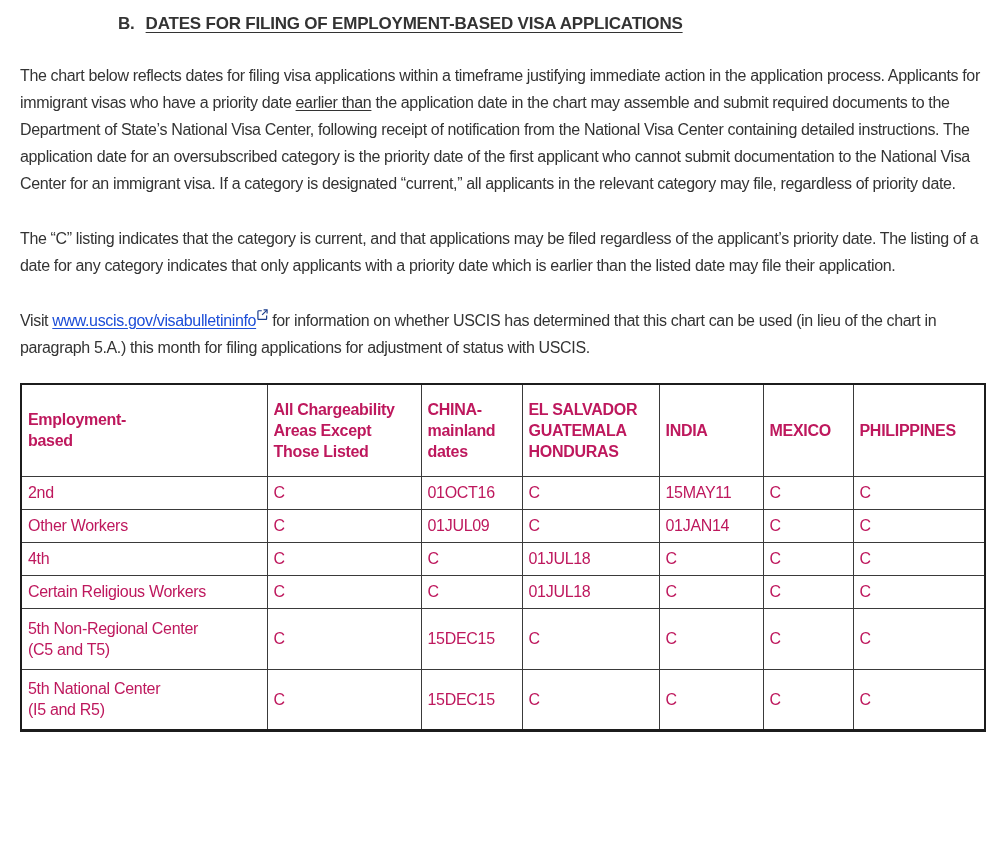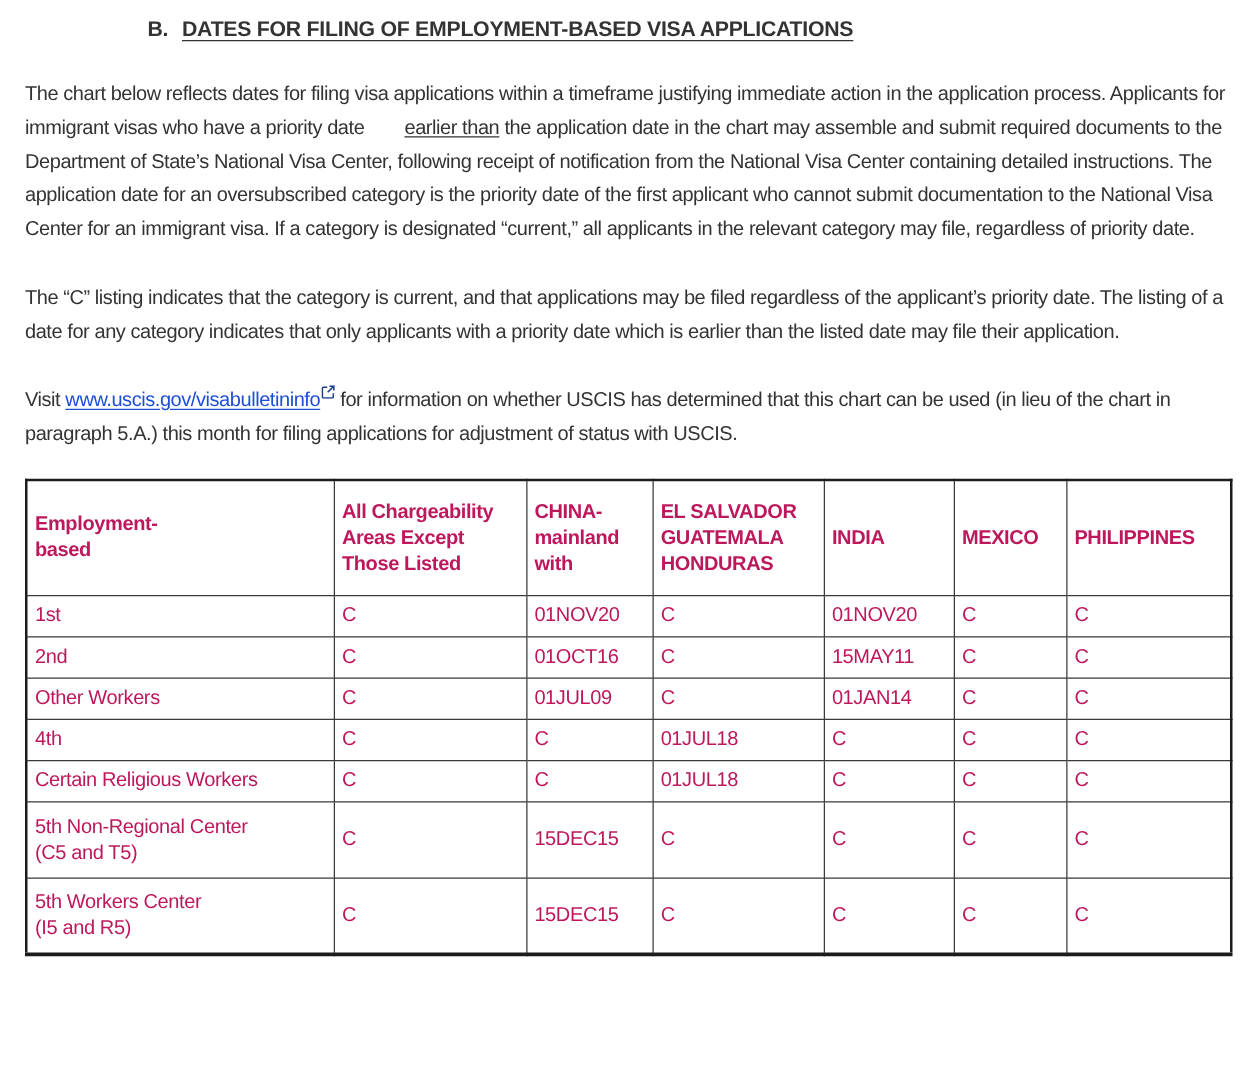--- a/index.html
+++ b/index.html
@@ -25,21 +25,21 @@
   .heading .prefix { margin-right: 11px; }
   .heading .title { text-decoration: underline; text-underline-offset: 3px; }
 
   p.body-par {
     margin-top: 28px;
     font-size: 16px;
     letter-spacing: -0.35px;
     line-height: 27px;
     color: #333333;
   }
-  .u-phrase { text-decoration: underline; text-underline-offset: 2px; margin-left: 28px; }
+  .u-phrase { text-decoration: underline; text-underline-offset: 2px; }
   .b-phrase { font-weight: normal; }
 
   a.ext-link {
     color: #1d4ed8;
     text-decoration: underline;
     text-underline-offset: 2px;
     cursor: pointer;
   }
   .ext-icon {
     display: inline-block;
@@ -110,39 +110,30 @@
     </colgroup>
     <thead>
       <tr>
         <th>Employment-
 based</th>
         <th>All Chargeability
 Areas Except
 Those Listed</th>
         <th>CHINA-
 mainland
-with</th>
+dates</th>
         <th>EL SALVADOR
 GUATEMALA
 HONDURAS</th>
         <th>INDIA</th>
         <th>MEXICO</th>
         <th>PHILIPPINES</th>
       </tr>
     </thead>
     <tbody>
-      <tr>
-        <td>1st</td>
-        <td>C</td>
-        <td>01NOV20</td>
-        <td>C</td>
-        <td>01NOV20</td>
-        <td>C</td>
-        <td>C</td>
-      </tr>
       <tr>
         <td>2nd</td>
         <td>C</td>
         <td>01OCT16</td>
         <td>C</td>
         <td>15MAY11</td>
         <td>C</td>
         <td>C</td>
       </tr>
       <tr>
@@ -176,21 +167,21 @@
         <td>5th Non-Regional Center
 (C5 and T5)</td>
         <td>C</td>
         <td>15DEC15</td>
         <td>C</td>
         <td>C</td>
         <td>C</td>
         <td>C</td>
       </tr>
       <tr class="tall">
-        <td>5th Workers Center
+        <td>5th National Center
 (I5 and R5)</td>
         <td>C</td>
         <td>15DEC15</td>
         <td>C</td>
         <td>C</td>
         <td>C</td>
         <td>C</td>
       </tr>
     </tbody>
   </table>

